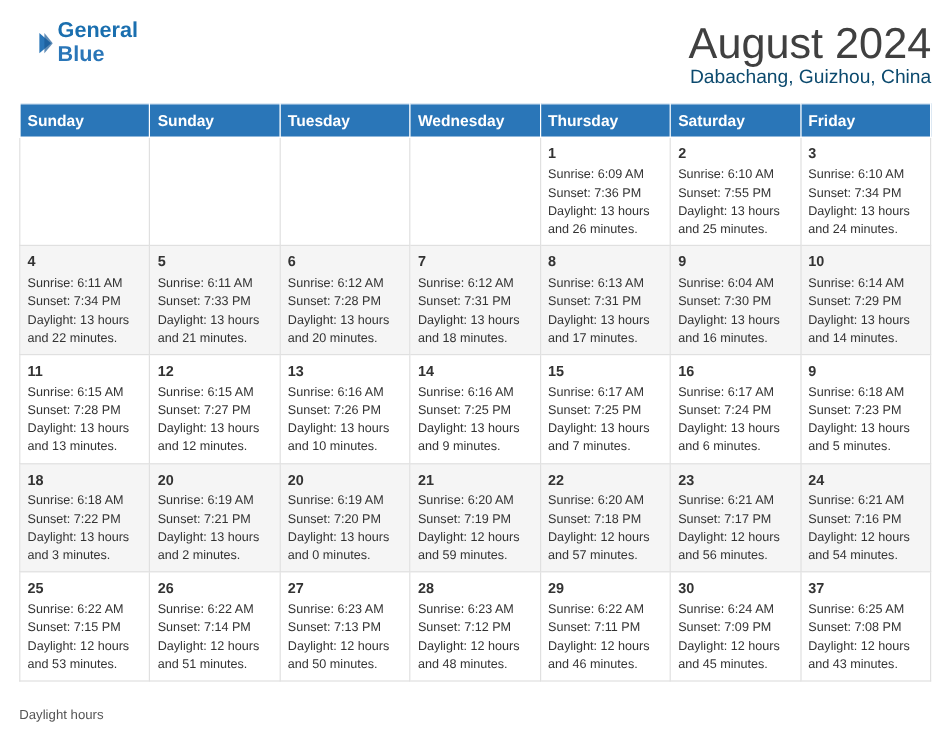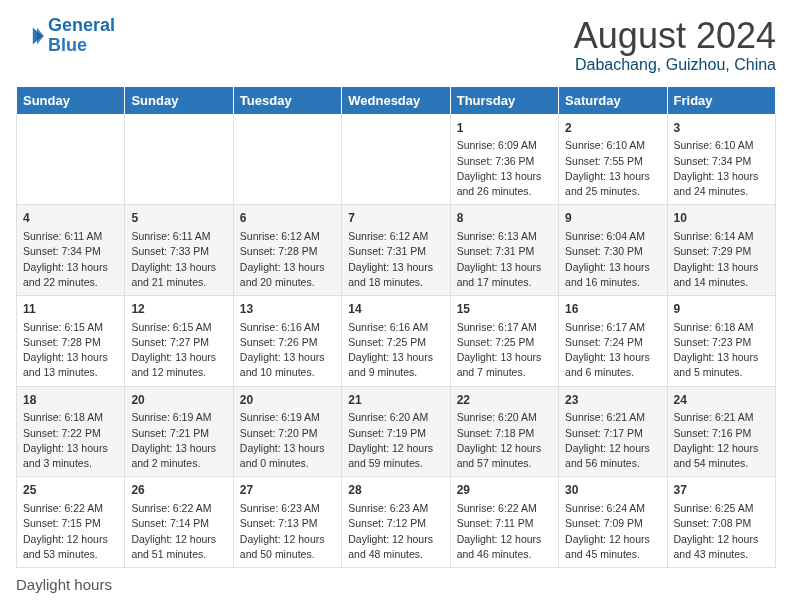--- a/index.html
+++ b/index.html
@@ -76,22 +76,22 @@
       font-size: 12px;
       display: block;
       margin-bottom: 2px;
     }
     .day-info {
       font-size: 10.5px;
       line-height: 1.45;
     }
     .empty-cell { background-color: #fff !important; }
     .footer-note {
-      margin-top: 8px;
-      font-size: 15px;
+      margin-top: 22px;
+      font-size: 11px;
       color: #555;
       text-align: left;
     }
   </style>
 </head>
 <body>
 
 <div class="header-section">
   <div class="logo">
     <svg class="logo-icon" viewBox="0 0 40 40">

